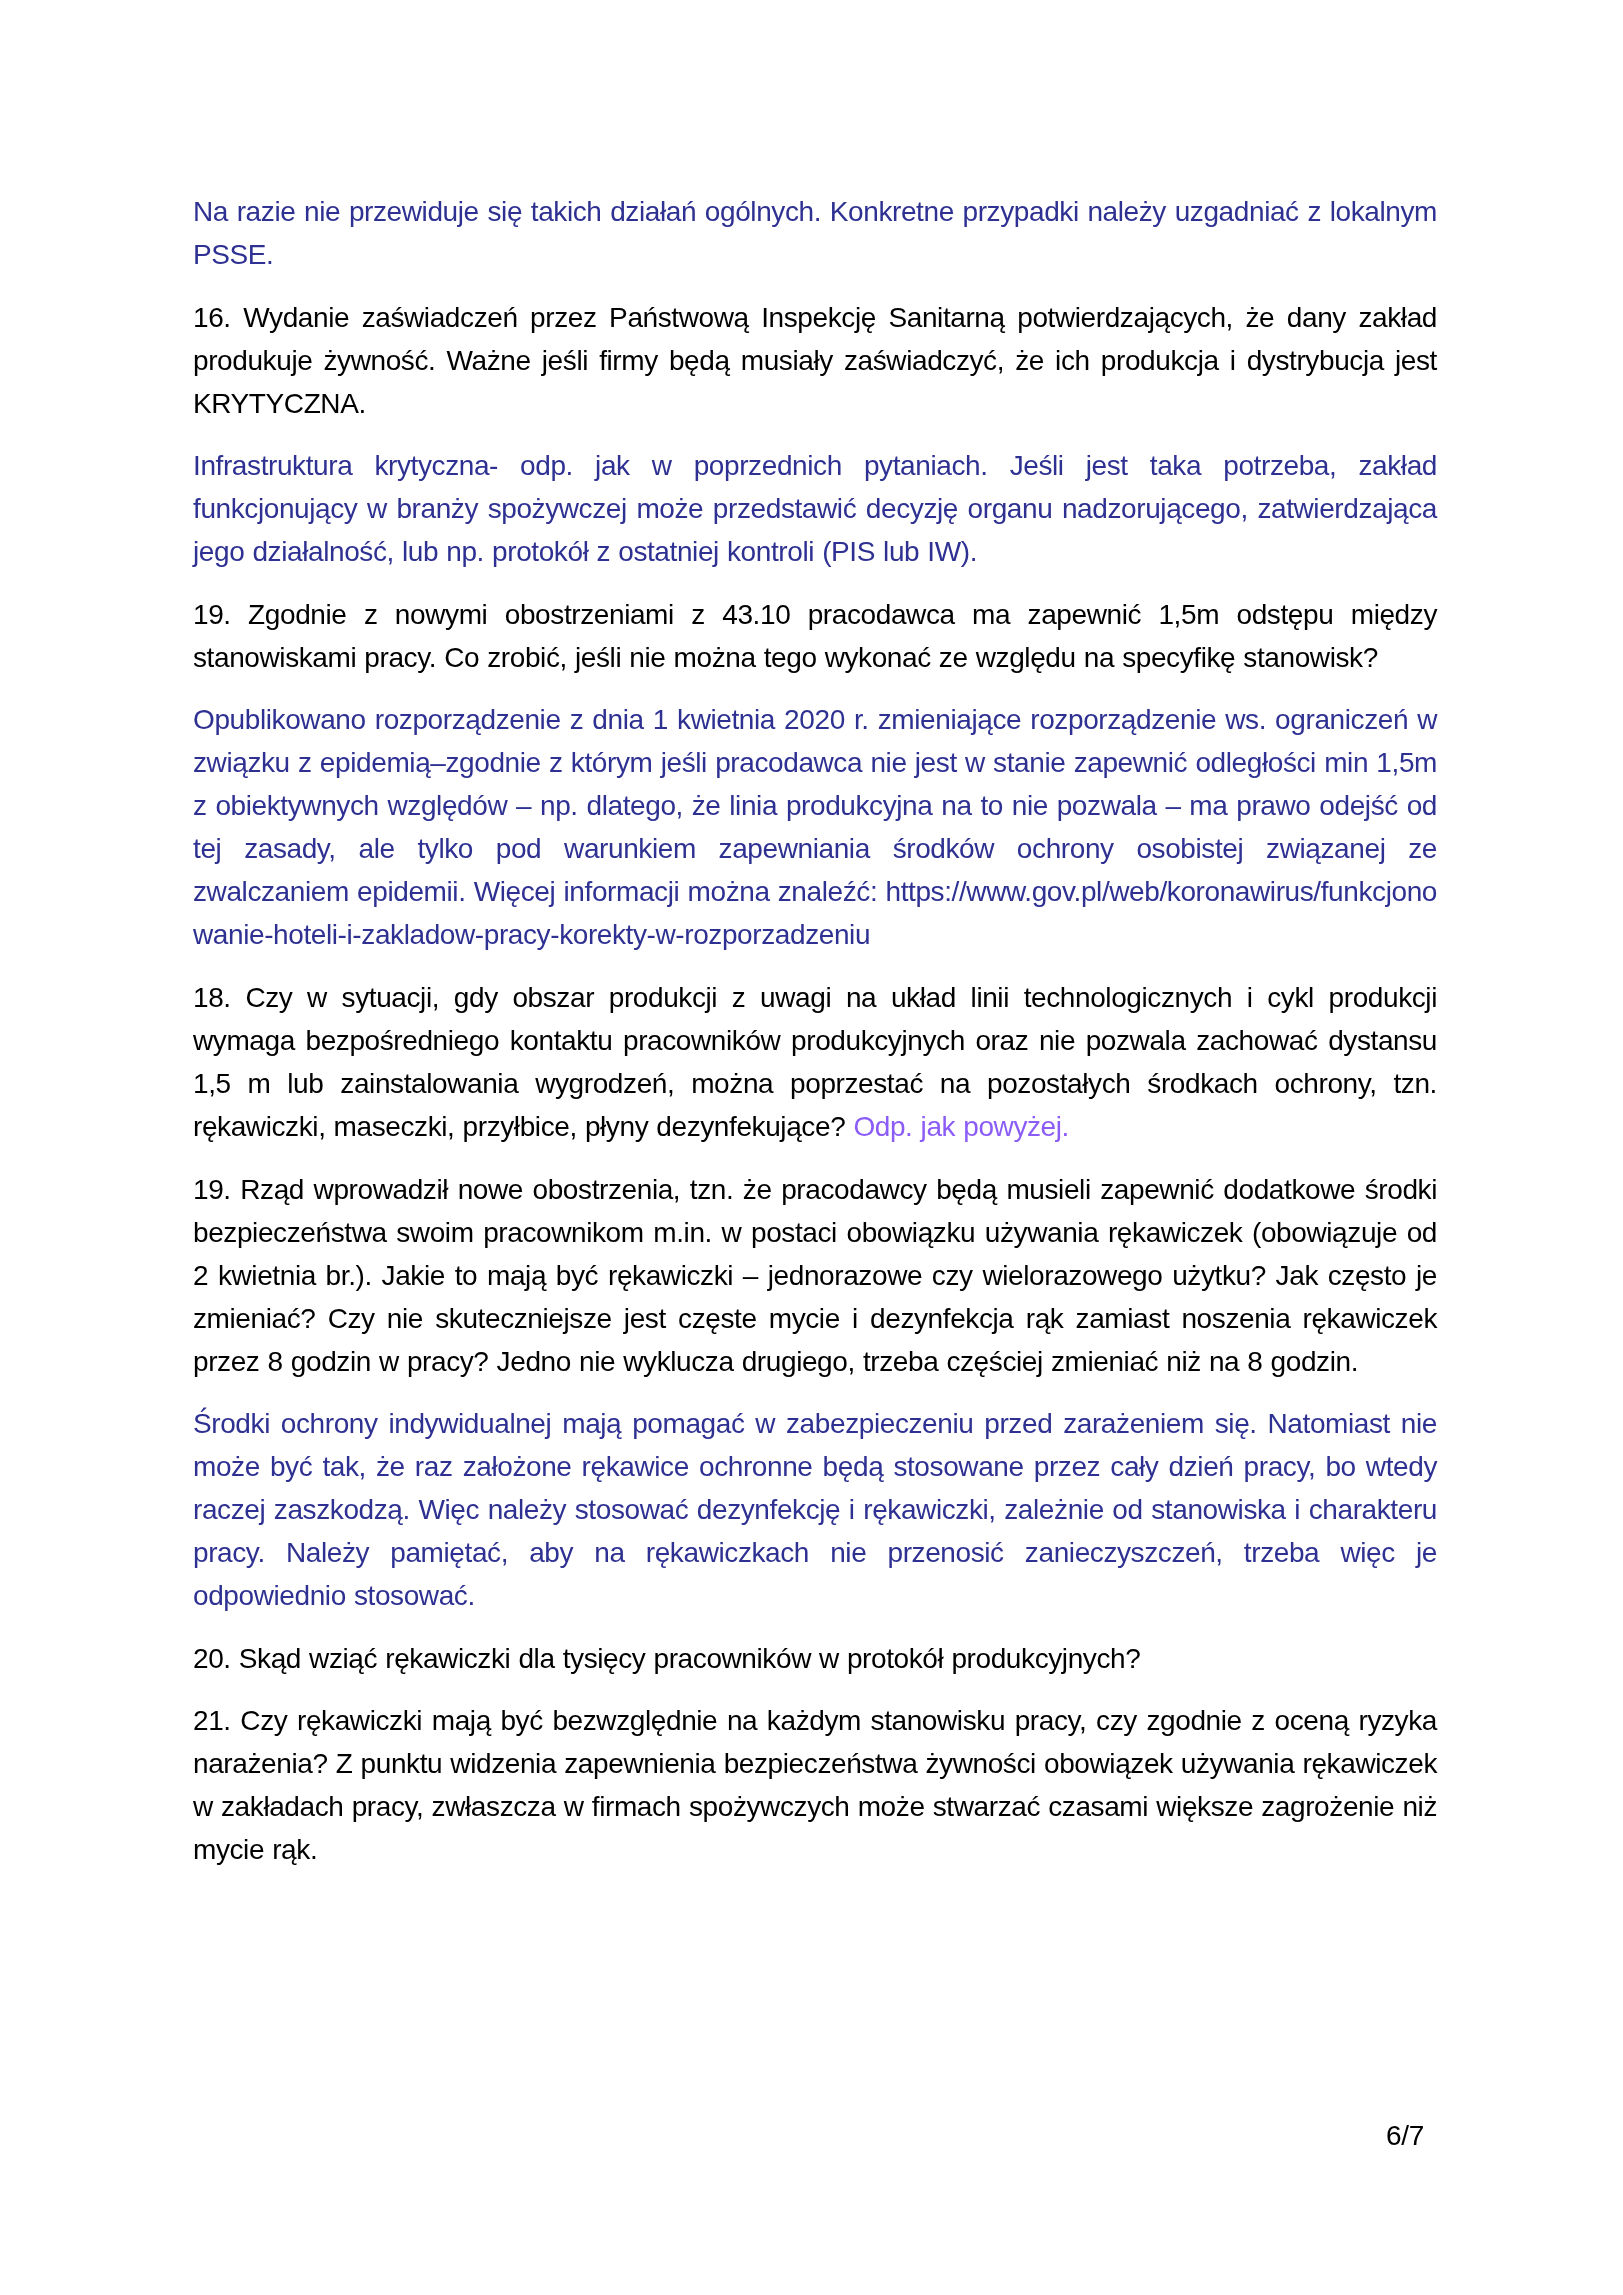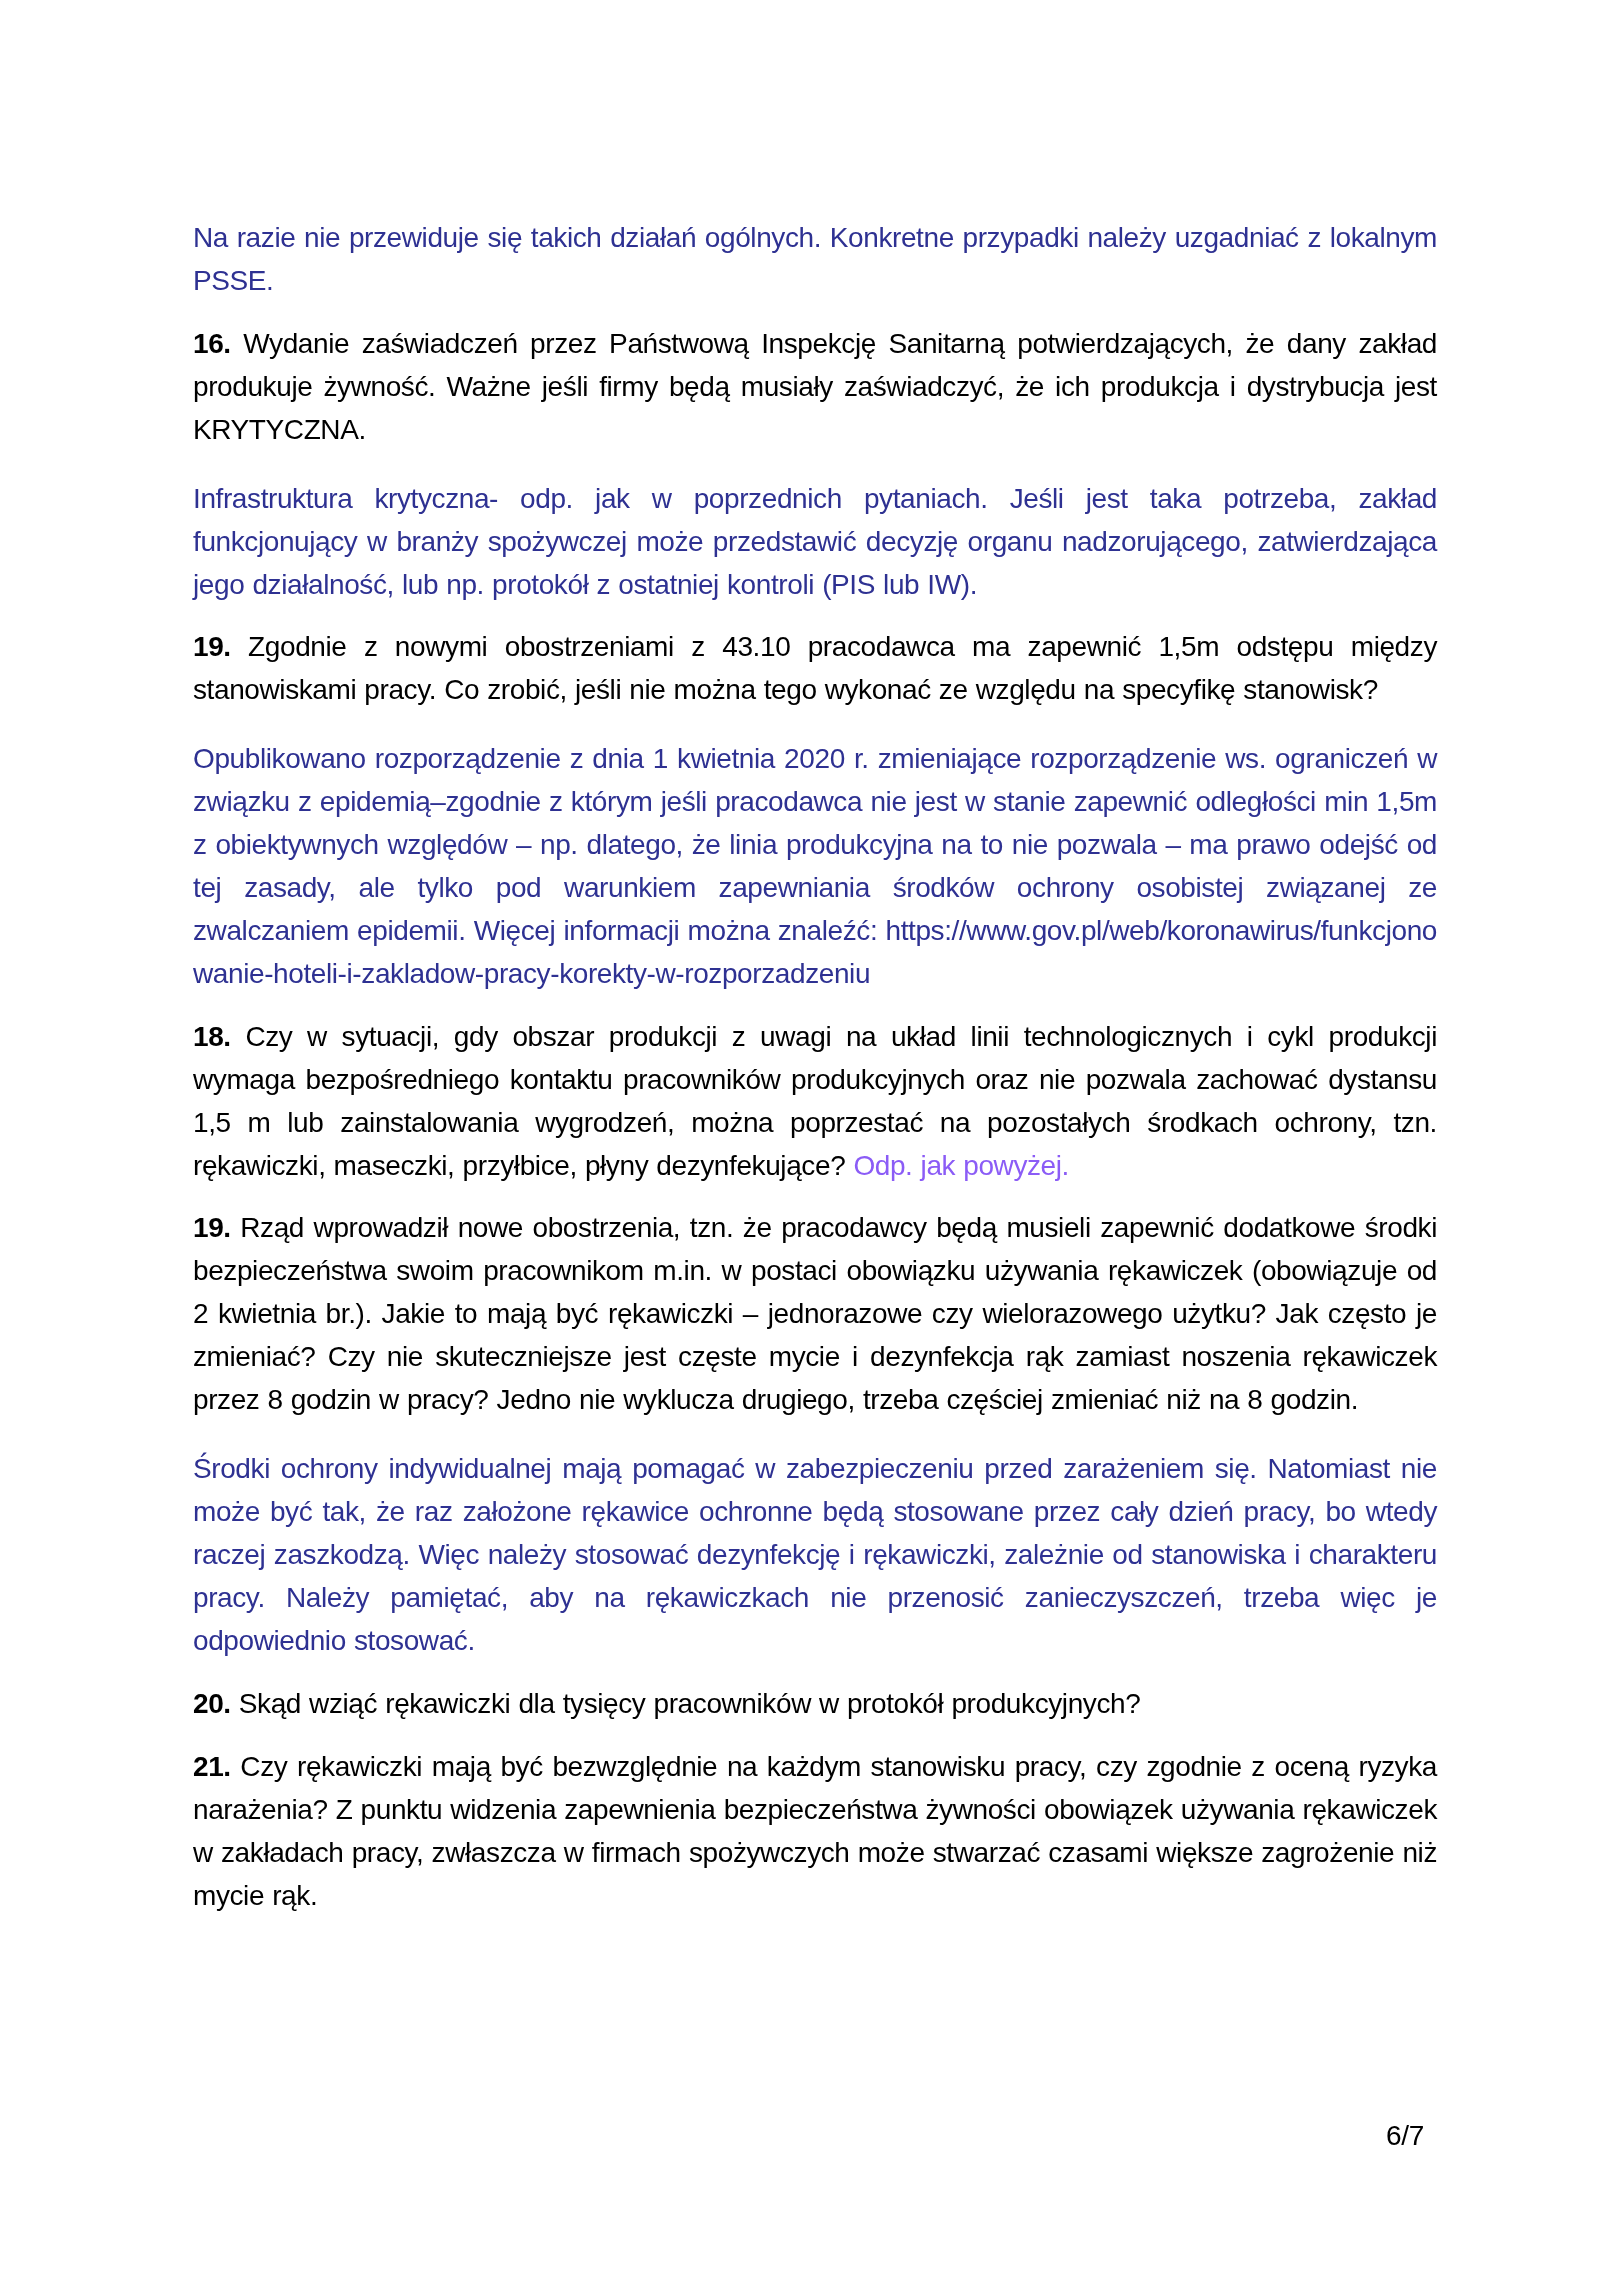--- a/index.html
+++ b/index.html
@@ -24,24 +24,23 @@
       margin: 0 0 19.6px 0;
       font-size: 28px;
       line-height: 43px;
       text-align: justify;
       letter-spacing: -0.4px;
       word-spacing: 0.7px;
       color: #000000;
     }
     .para.answer {
       color: #2e3192;
-      margin-top: 26px;
     }
     .qnum {
-      font-weight: bold;
+      font-weight: normal;
     }
     .inline-answer {
       color: #8b5cf6;
     }
     .url {
       color: #2e3192;
       word-break: break-all;
     }
     .page-number {
       position: absolute;

